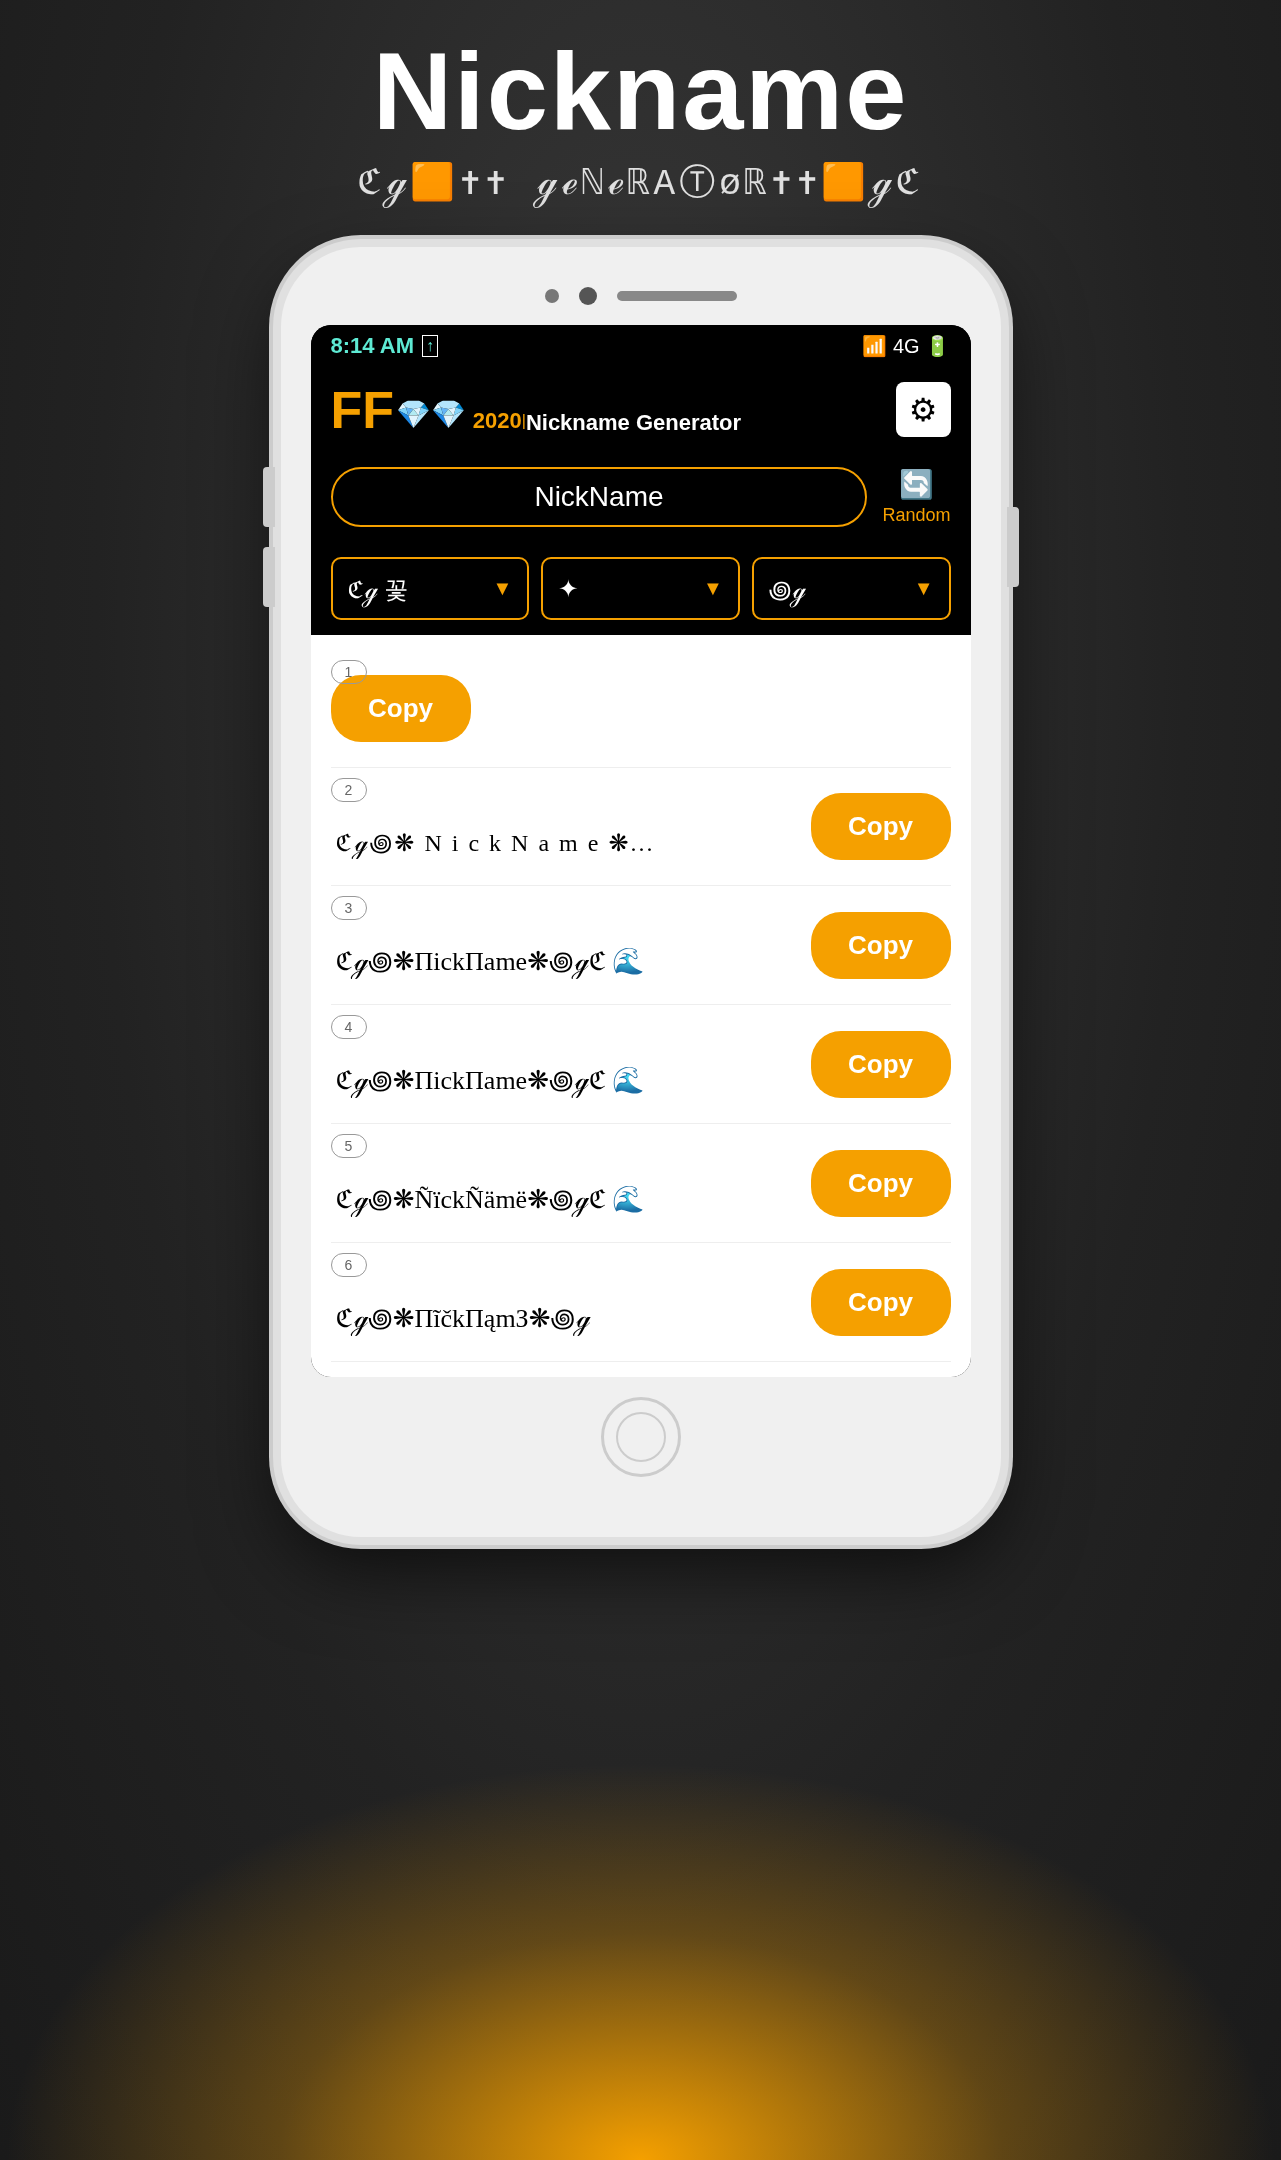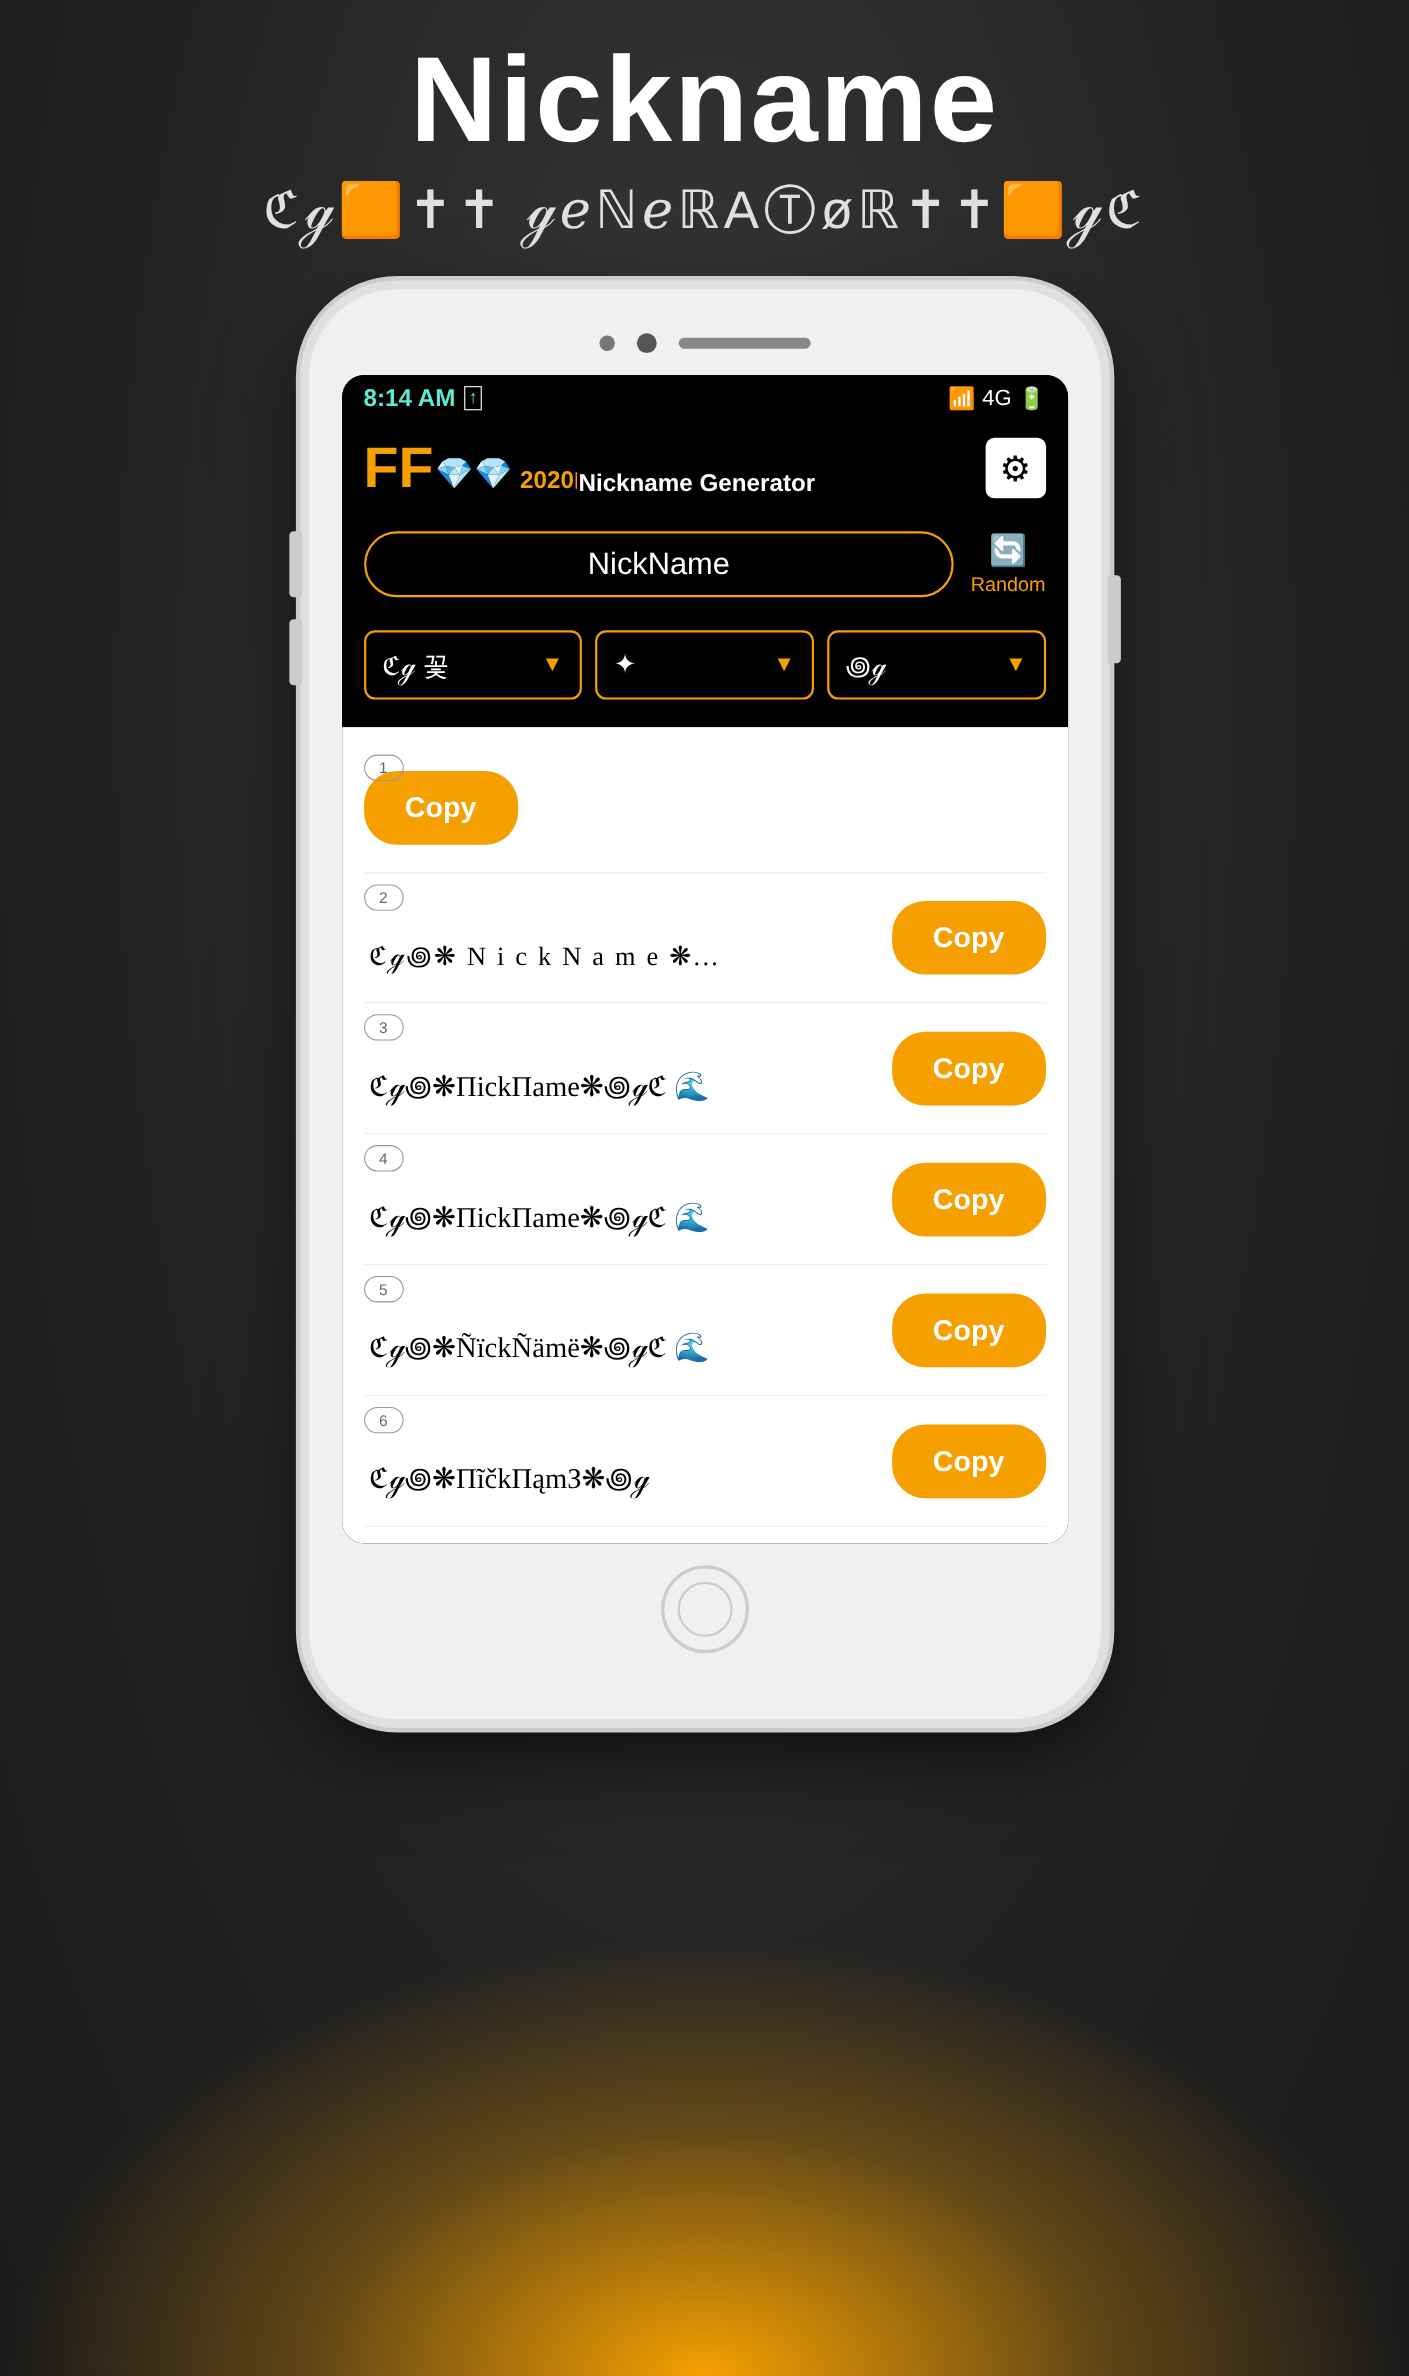--- a/index.html
+++ b/index.html
@@ -40,25 +40,25 @@
 
     .header-title {
       font-size: 110px;
       font-weight: 900;
       color: #ffffff;
       letter-spacing: 2px;
       line-height: 1.1;
     }
 
     .header-subtitle {
-      font-size: 48px;
+      font-size: 36px;
       color: #e0e0e0;
       letter-spacing: 4px;
       margin-top: 5px;
-      font-family: Liberation Sans, sans-serif;
+      font-family: Liberation Mono, monospace;
     }
 
     
     .phone-wrapper {
       display: flex;
       justify-content: center;
       margin-top: 30px;
     }
 
     .phone {
@@ -232,21 +232,21 @@
     }
 
     .random-label {
       color: #f5a000;
       font-size: 18px;
     }
 
     
     .dropdown-row {
       background: #000;
-      padding: 10px 20px 25px 20px;
+      padding: 10px 20px 15px 20px;
       display: flex;
       gap: 12px;
       justify-content: space-between;
     }
 
     .dropdown-btn {
       flex: 1;
       border: 2px solid #f5a000;
       border-radius: 10px;
       padding: 12px 15px;

